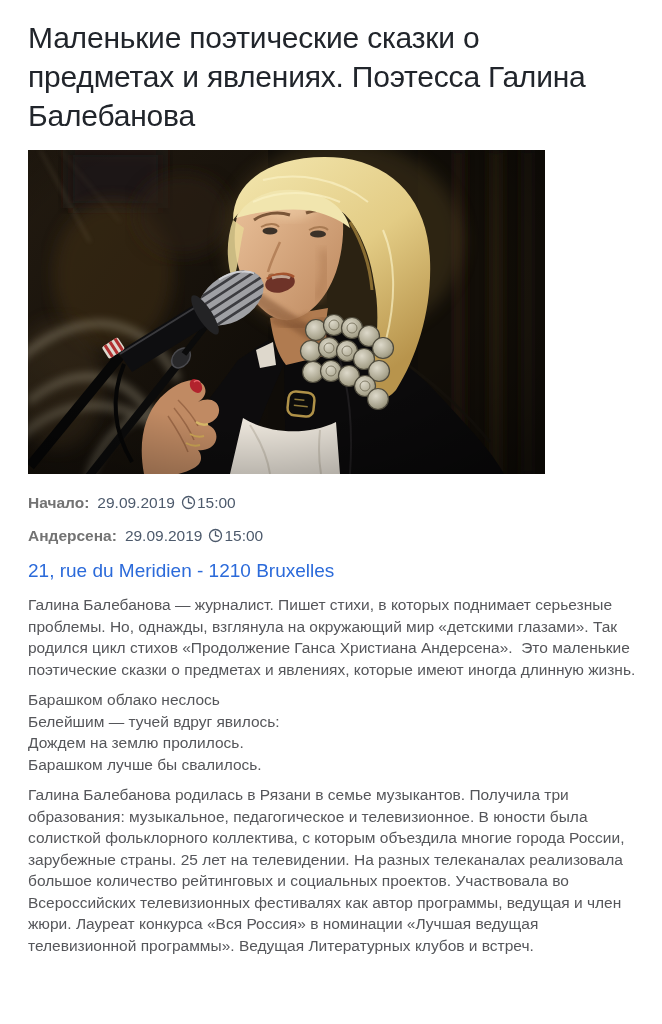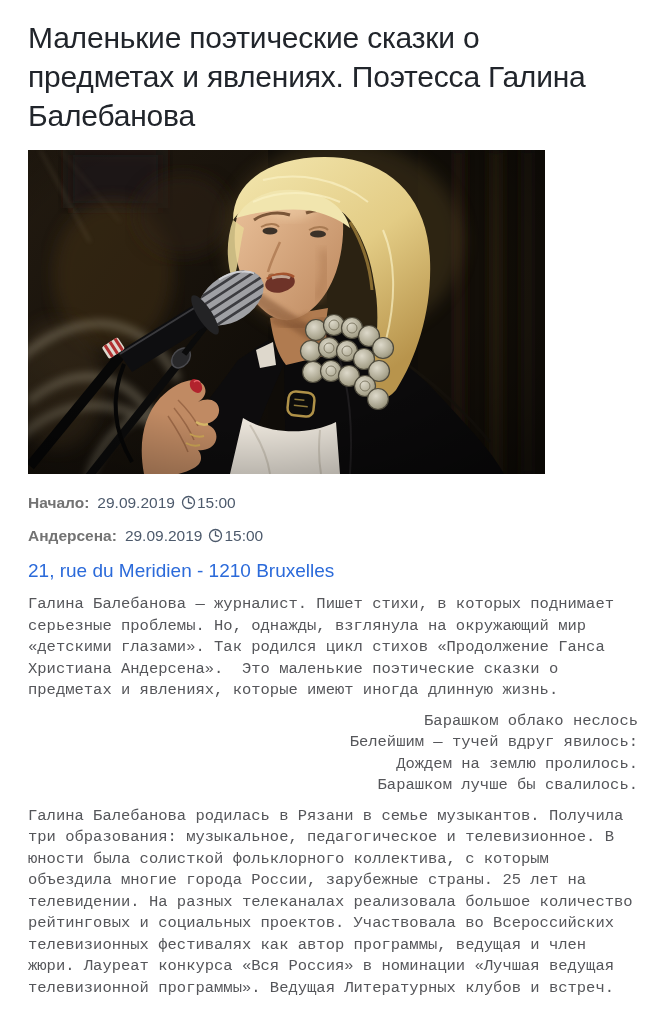--- a/index.html
+++ b/index.html
@@ -31,23 +31,22 @@
     font-size:19px;
     text-decoration:none;
     cursor:pointer;
   }
   .content{margin-top:12px;max-width:610px;}
   .content p{
     margin:0 0 9px 0;
     font-size:15.5px;
     line-height:21.5px;
     color:#55565a;
-    font-family:Liberation Mono, monospace;
-  }
-  .preline{white-space:pre-line;text-align:right;}
+  }
+  .preline{white-space:pre-line;}
   .prewrap{white-space:pre-wrap;}
 </style>
 </head>
 <body>
 
 <main class="page">
 
   <h1 class="title">Маленькие поэтические сказки о предметах и явлениях. Поэтесса Галина Балебанова</h1>
 
   <figure class="photo-fig">

